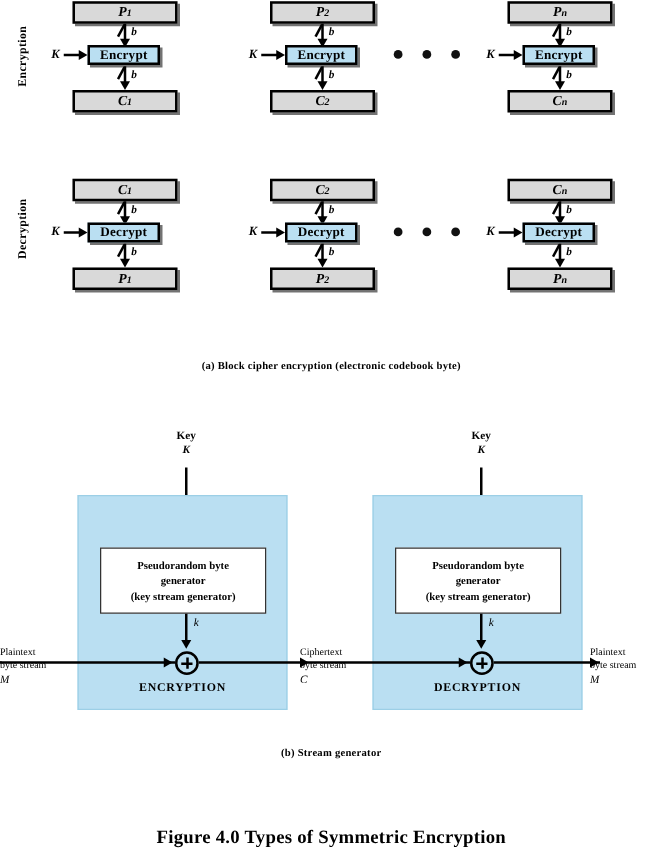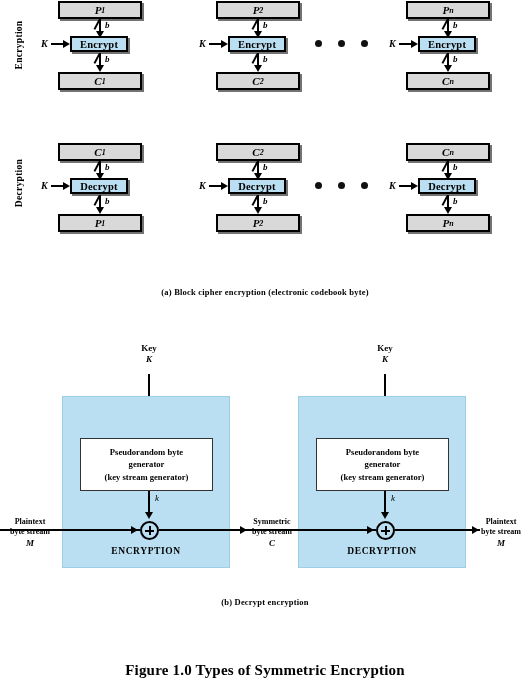--- a/index.html
+++ b/index.html
@@ -82,22 +82,21 @@
   .edlabel{
     position:absolute;font-size:9.5px;font-weight:bold;letter-spacing:.6px;
     text-align:center;
   }
   .keylab{
     position:absolute;text-align:center;font-size:9px;font-weight:bold;
     line-height:1.25;
   }
   .keylab .it{font-style:italic;}
   .sidelab{
-    position:absolute;font-size:8px;font-weight:bold;line-height:1.3;
-    text-align:center;
+    position:absolute;font-size:8px;font-weight:normal;line-height:1.3;
   }
   .sidelab .it{font-style:italic;font-size:9px;}
   .klittle{position:absolute;font-size:9px;font-style:italic;}
 
   .figtitle{
     position:absolute;width:100%;left:0;text-align:center;
     font-size:15px;font-weight:bold;letter-spacing:.2px;
   }
 </style>
 </head>
@@ -324,28 +323,28 @@
   <div class="edlabel" style="left:62px;top:546px;width:168px;">ENCRYPTION</div>
   <div class="edlabel" style="left:298px;top:546px;width:168px;">DECRYPTION</div>
 
   <div class="sidelab" style="left:0px;top:517px;width:60px;">
     <div>Plaintext</div>
     <div>byte stream</div>
     <div class="it">M</div>
   </div>
 
   <div class="sidelab" style="left:240px;top:517px;width:64px;">
-    <div>Symmetric</div>
+    <div>Ciphertext</div>
     <div>byte stream</div>
     <div class="it">C</div>
   </div>
 
   <div class="sidelab" style="left:472px;top:517px;width:58px;">
     <div>Plaintext</div>
     <div>byte stream</div>
     <div class="it">M</div>
   </div>
 
-  <div class="caption" style="top:597px;">(b) Decrypt encryption</div>
-
-  <div class="figtitle" style="top:662px;">Figure 1.0  Types of Symmetric Encryption</div>
+  <div class="caption" style="top:597px;">(b) Stream generator</div>
+
+  <div class="figtitle" style="top:662px;">Figure 4.0  Types of Symmetric Encryption</div>
 
 </div>
 
 </body></html>

